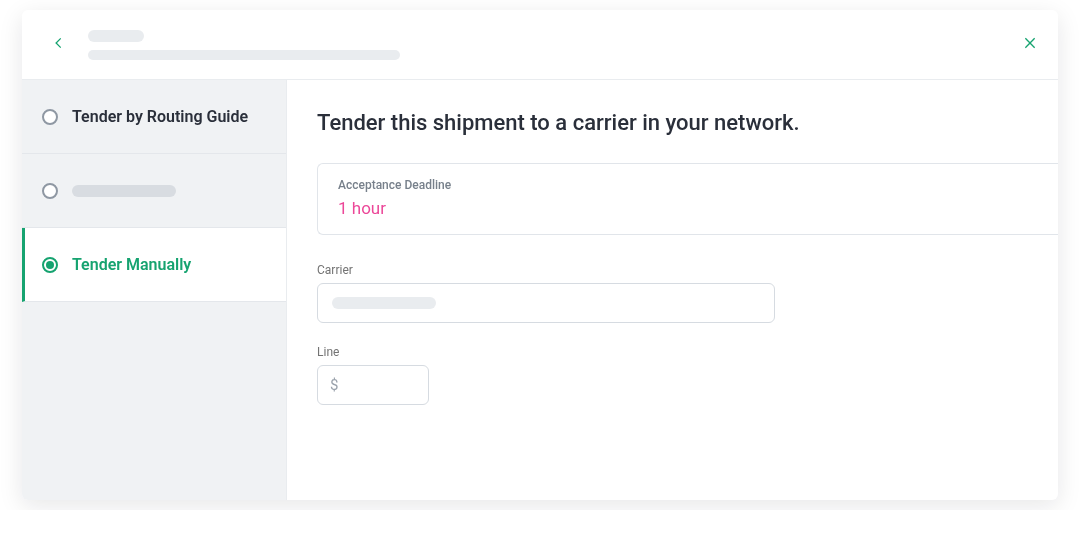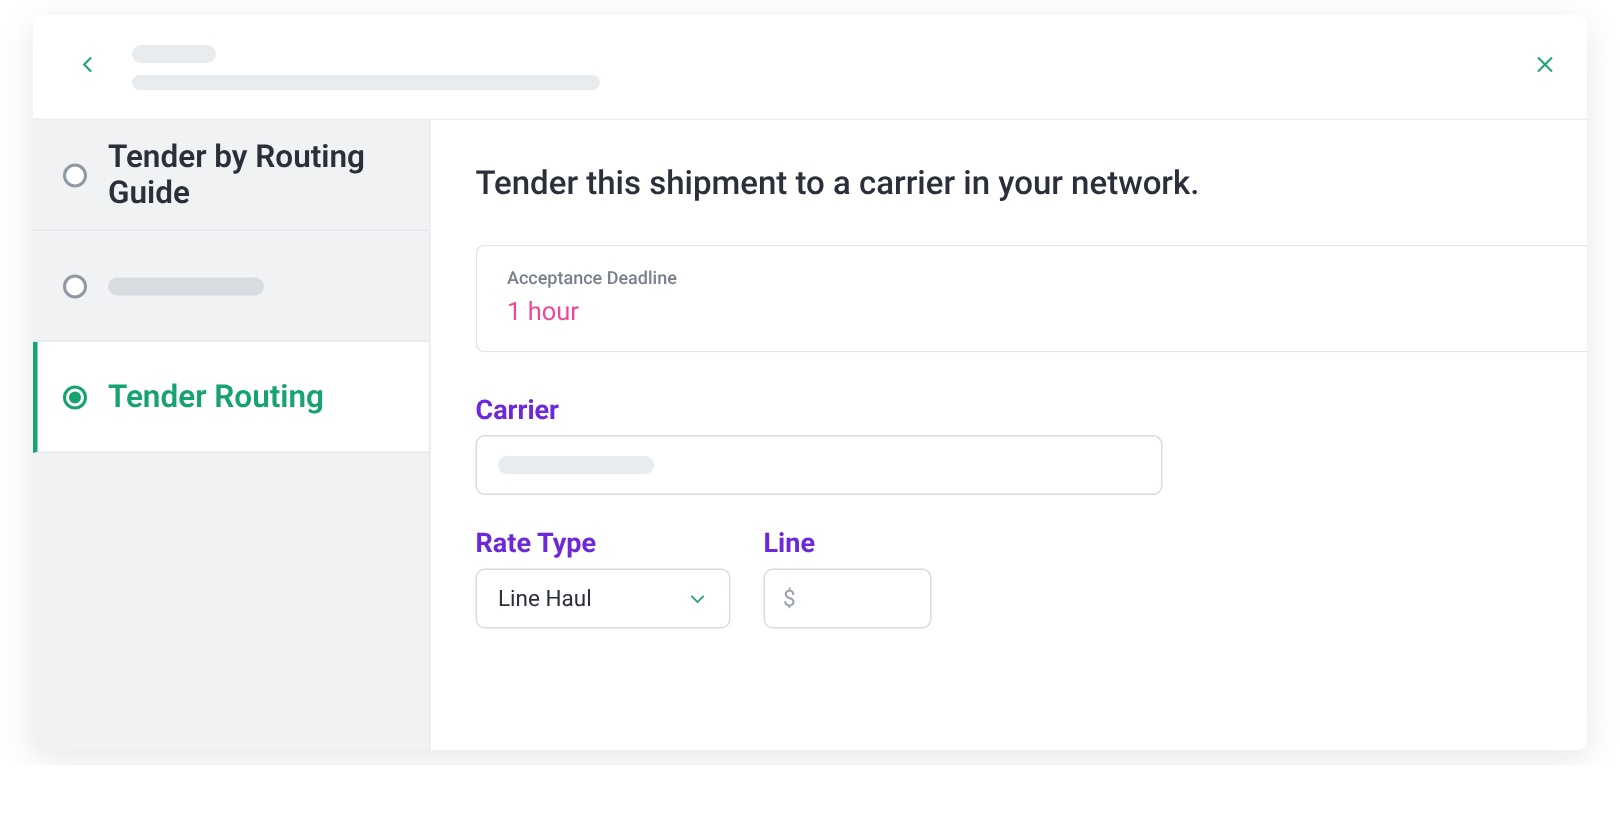--- a/index.html
+++ b/index.html
@@ -67,21 +67,21 @@
       height: 74px;
       border-bottom: 1px solid #e4e7eb;
       cursor: pointer;
     }
     .sidebar-item .radio {
       width: 16px; height: 16px; border-radius: 50%;
       border: 2px solid #8f98a3; background: #fff;
       position: relative; flex: 0 0 auto;
     }
     .sidebar-item .label {
-      font-size: 21px; font-weight: 600; color: #2a2f3a;
+      font-size: 16px; font-weight: 600; color: #2a2f3a;
     }
     .sidebar-item .label-sk {
       width: 104px; height: 12px; background: #d8dce1; border-radius: 6px;
     }
     .sidebar-item.selected {
       background: #fff;
       border-left: 3px solid #16a370;
       padding-left: 17px;
     }
     .sidebar-item.selected .radio {
@@ -115,21 +115,21 @@
       border-top-left-radius: 6px;
       border-bottom-left-radius: 6px;
       padding: 14px 20px 16px;
       margin-bottom: 28px;
     }
     .field-label { font-size: 12px; color: #77808b; font-weight: 500; }
     .deadline-value { font-size: 17px; color: #ec4899; margin-top: 6px; }
 
     
     .form-group { margin-bottom: 22px; }
-    .form-group .small-label { font-size: 18px; color: #6d28d9; font-weight: 700; display: block; margin-bottom: 6px; }
+    .form-group .small-label { font-size: 12px; color: #737373; font-weight: 400; display: block; margin-bottom: 6px; }
     .carrier-input {
       width: 458px; height: 40px;
       border: 1px solid #d6dbe1; border-radius: 6px;
       background: #fff;
       display: flex; align-items: center; padding: 0 14px;
     }
     .carrier-input .sk { width: 104px; height: 12px; background: #e9ecef; border-radius: 6px; }
 
     
     .row { display: flex; gap: 22px; }
@@ -192,21 +192,21 @@
           <span class="label">Tender by Routing Guide</span>
         </li>
 
         <li class="sidebar-item">
           <span class="radio"></span>
           <span class="label-sk"></span>
         </li>
 
         <li class="sidebar-item selected">
           <span class="radio"></span>
-          <span class="label">Tender Routing</span>
+          <span class="label">Tender Manually</span>
         </li>
 
       </ul>
     </nav>
 
     <section class="main">
 
       <h1 class="page-heading">Tender this shipment to a carrier in your network.</h1>
 
       <div class="deadline-card">
@@ -216,31 +216,20 @@
 
       <div class="form-group">
         <label class="small-label">Carrier</label>
         <div class="carrier-input">
           <span class="sk"></span>
         </div>
       </div>
 
       <div class="row">
 
-        <div class="form-group">
-          <label class="small-label">Rate Type</label>
-          <div class="rate-type-select">
-            <span>Line Haul</span>
-            <span class="chev">
-              <svg viewBox="0 0 24 24">
-                  <polyline points="5 9 12 16 19 9"></polyline>
-                </svg>
-            </span>
-          </div>
-        </div>
 
         <div class="form-group">
           <label class="small-label">Line</label>
           <div class="rate-input">
             <span>$</span>
             <input class="bare" type="text" value="" style="">
           </div>
         </div>
 
       </div>

